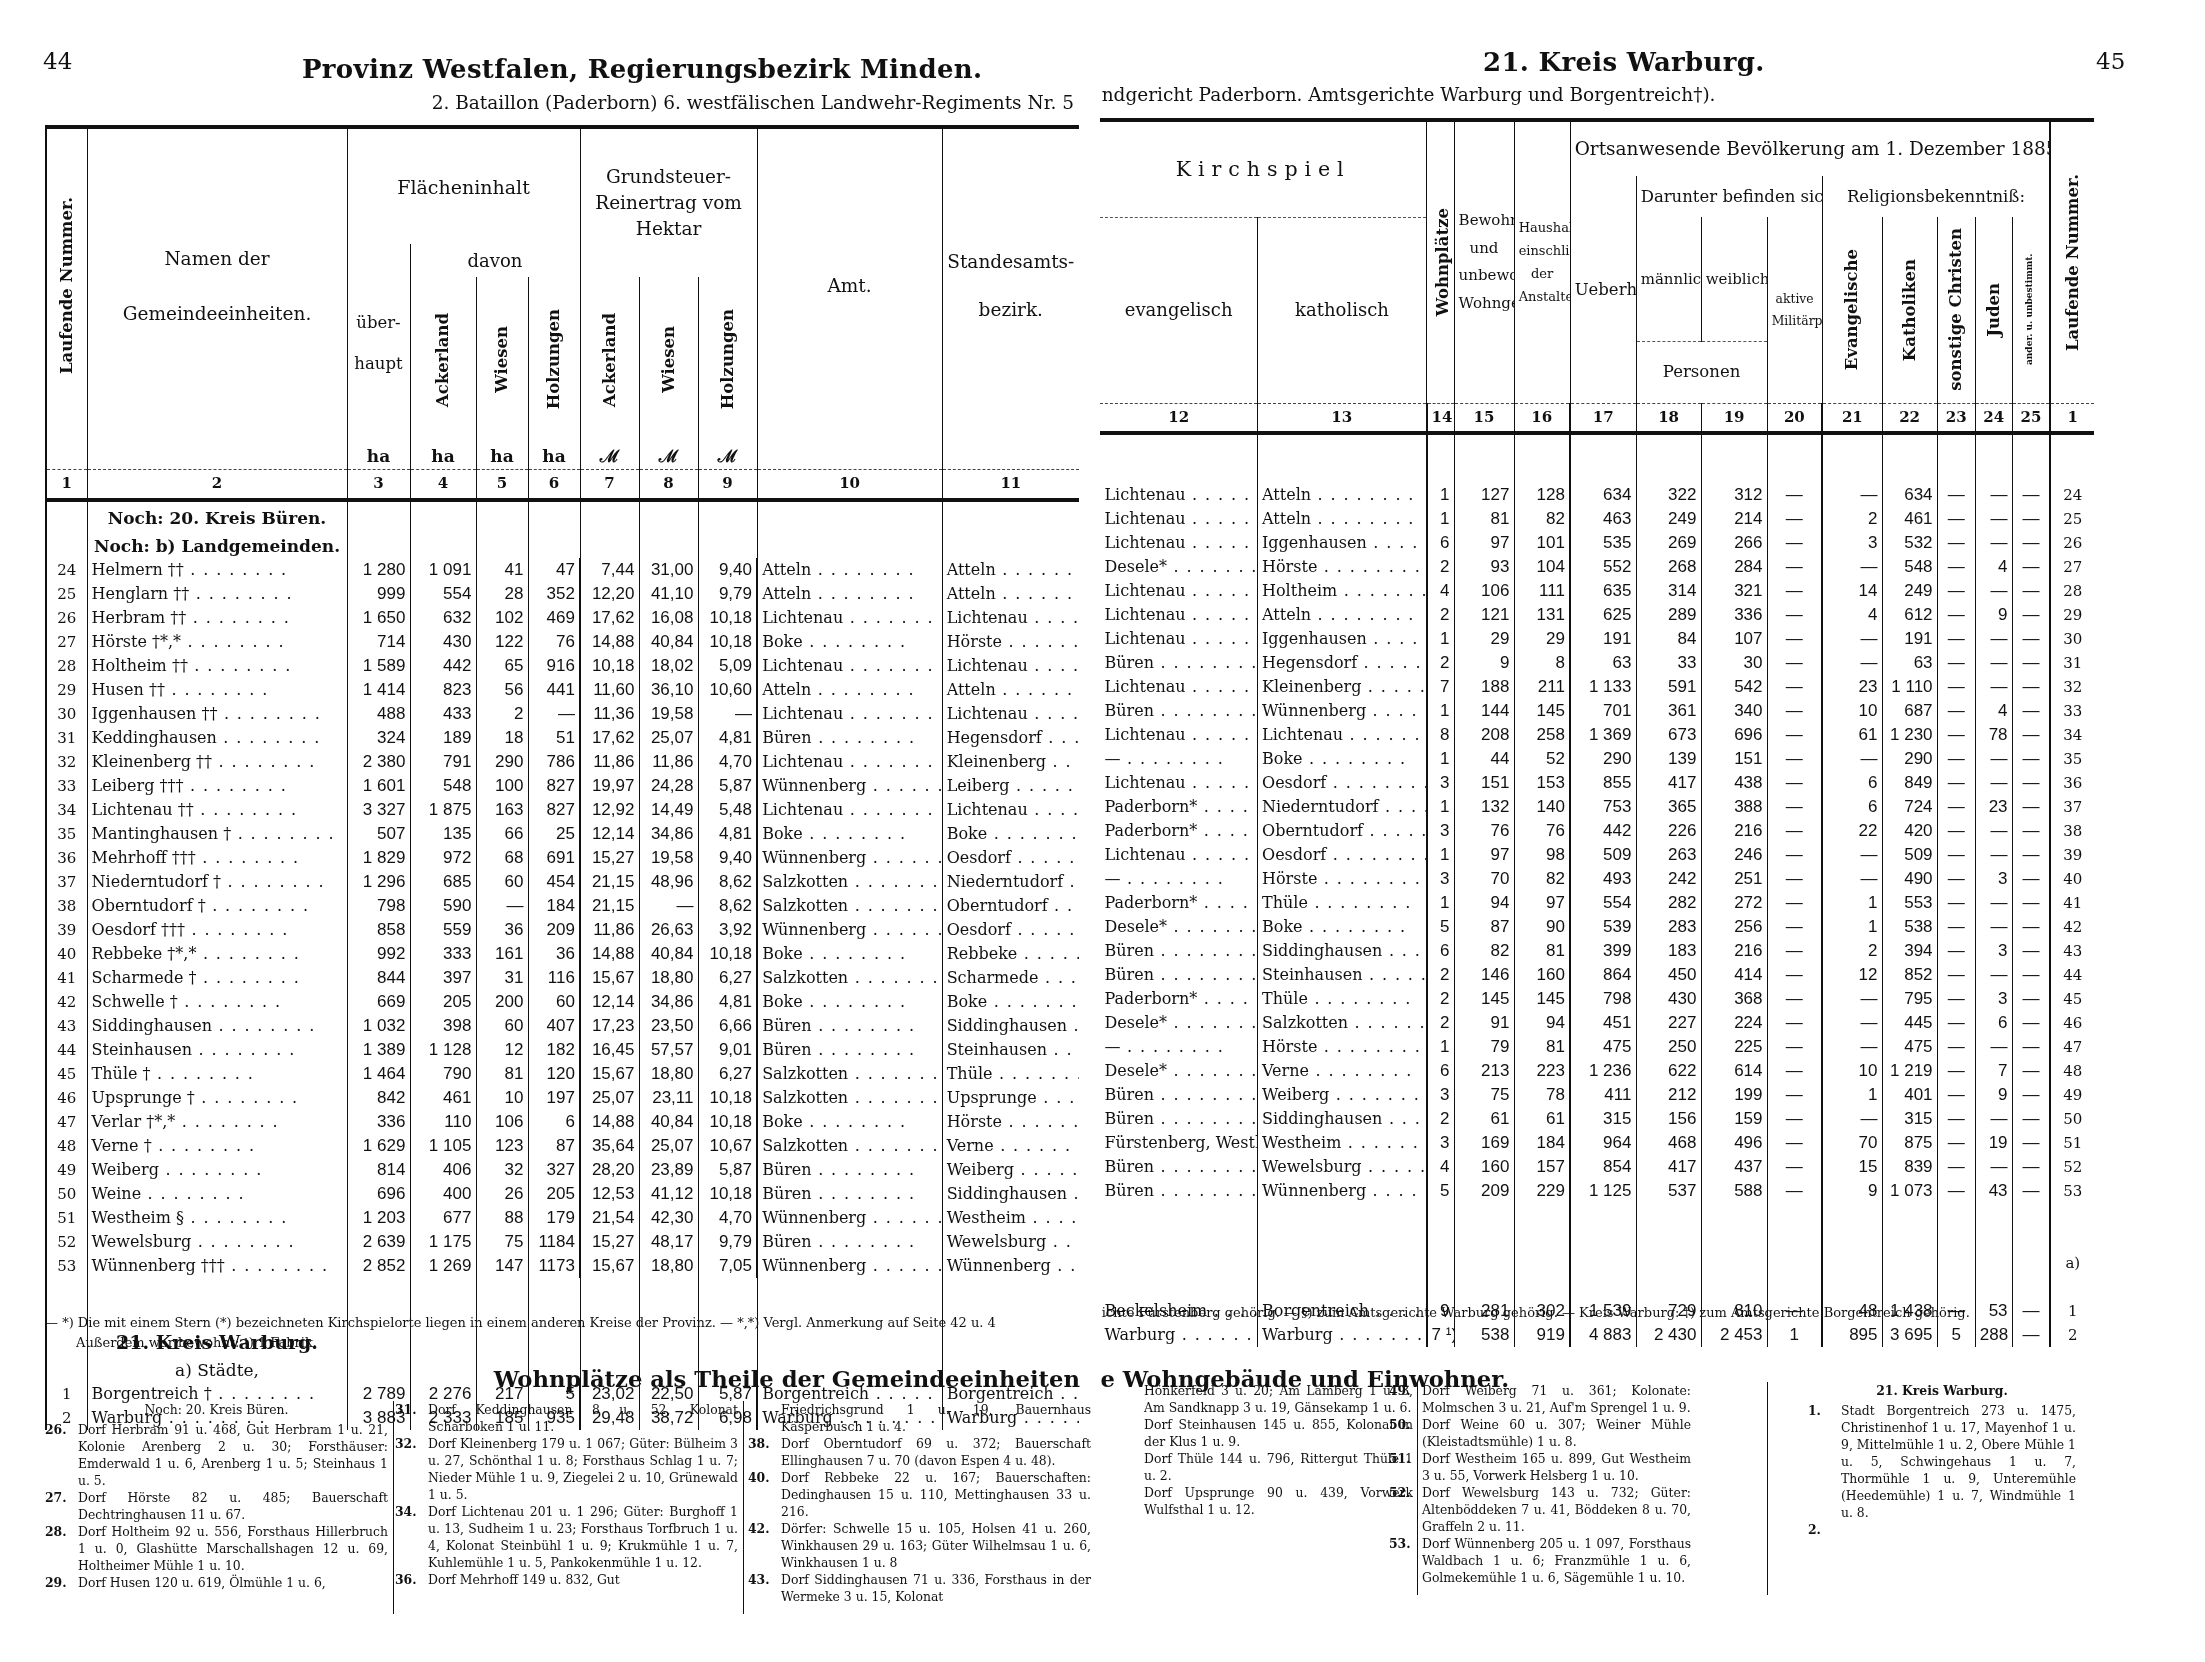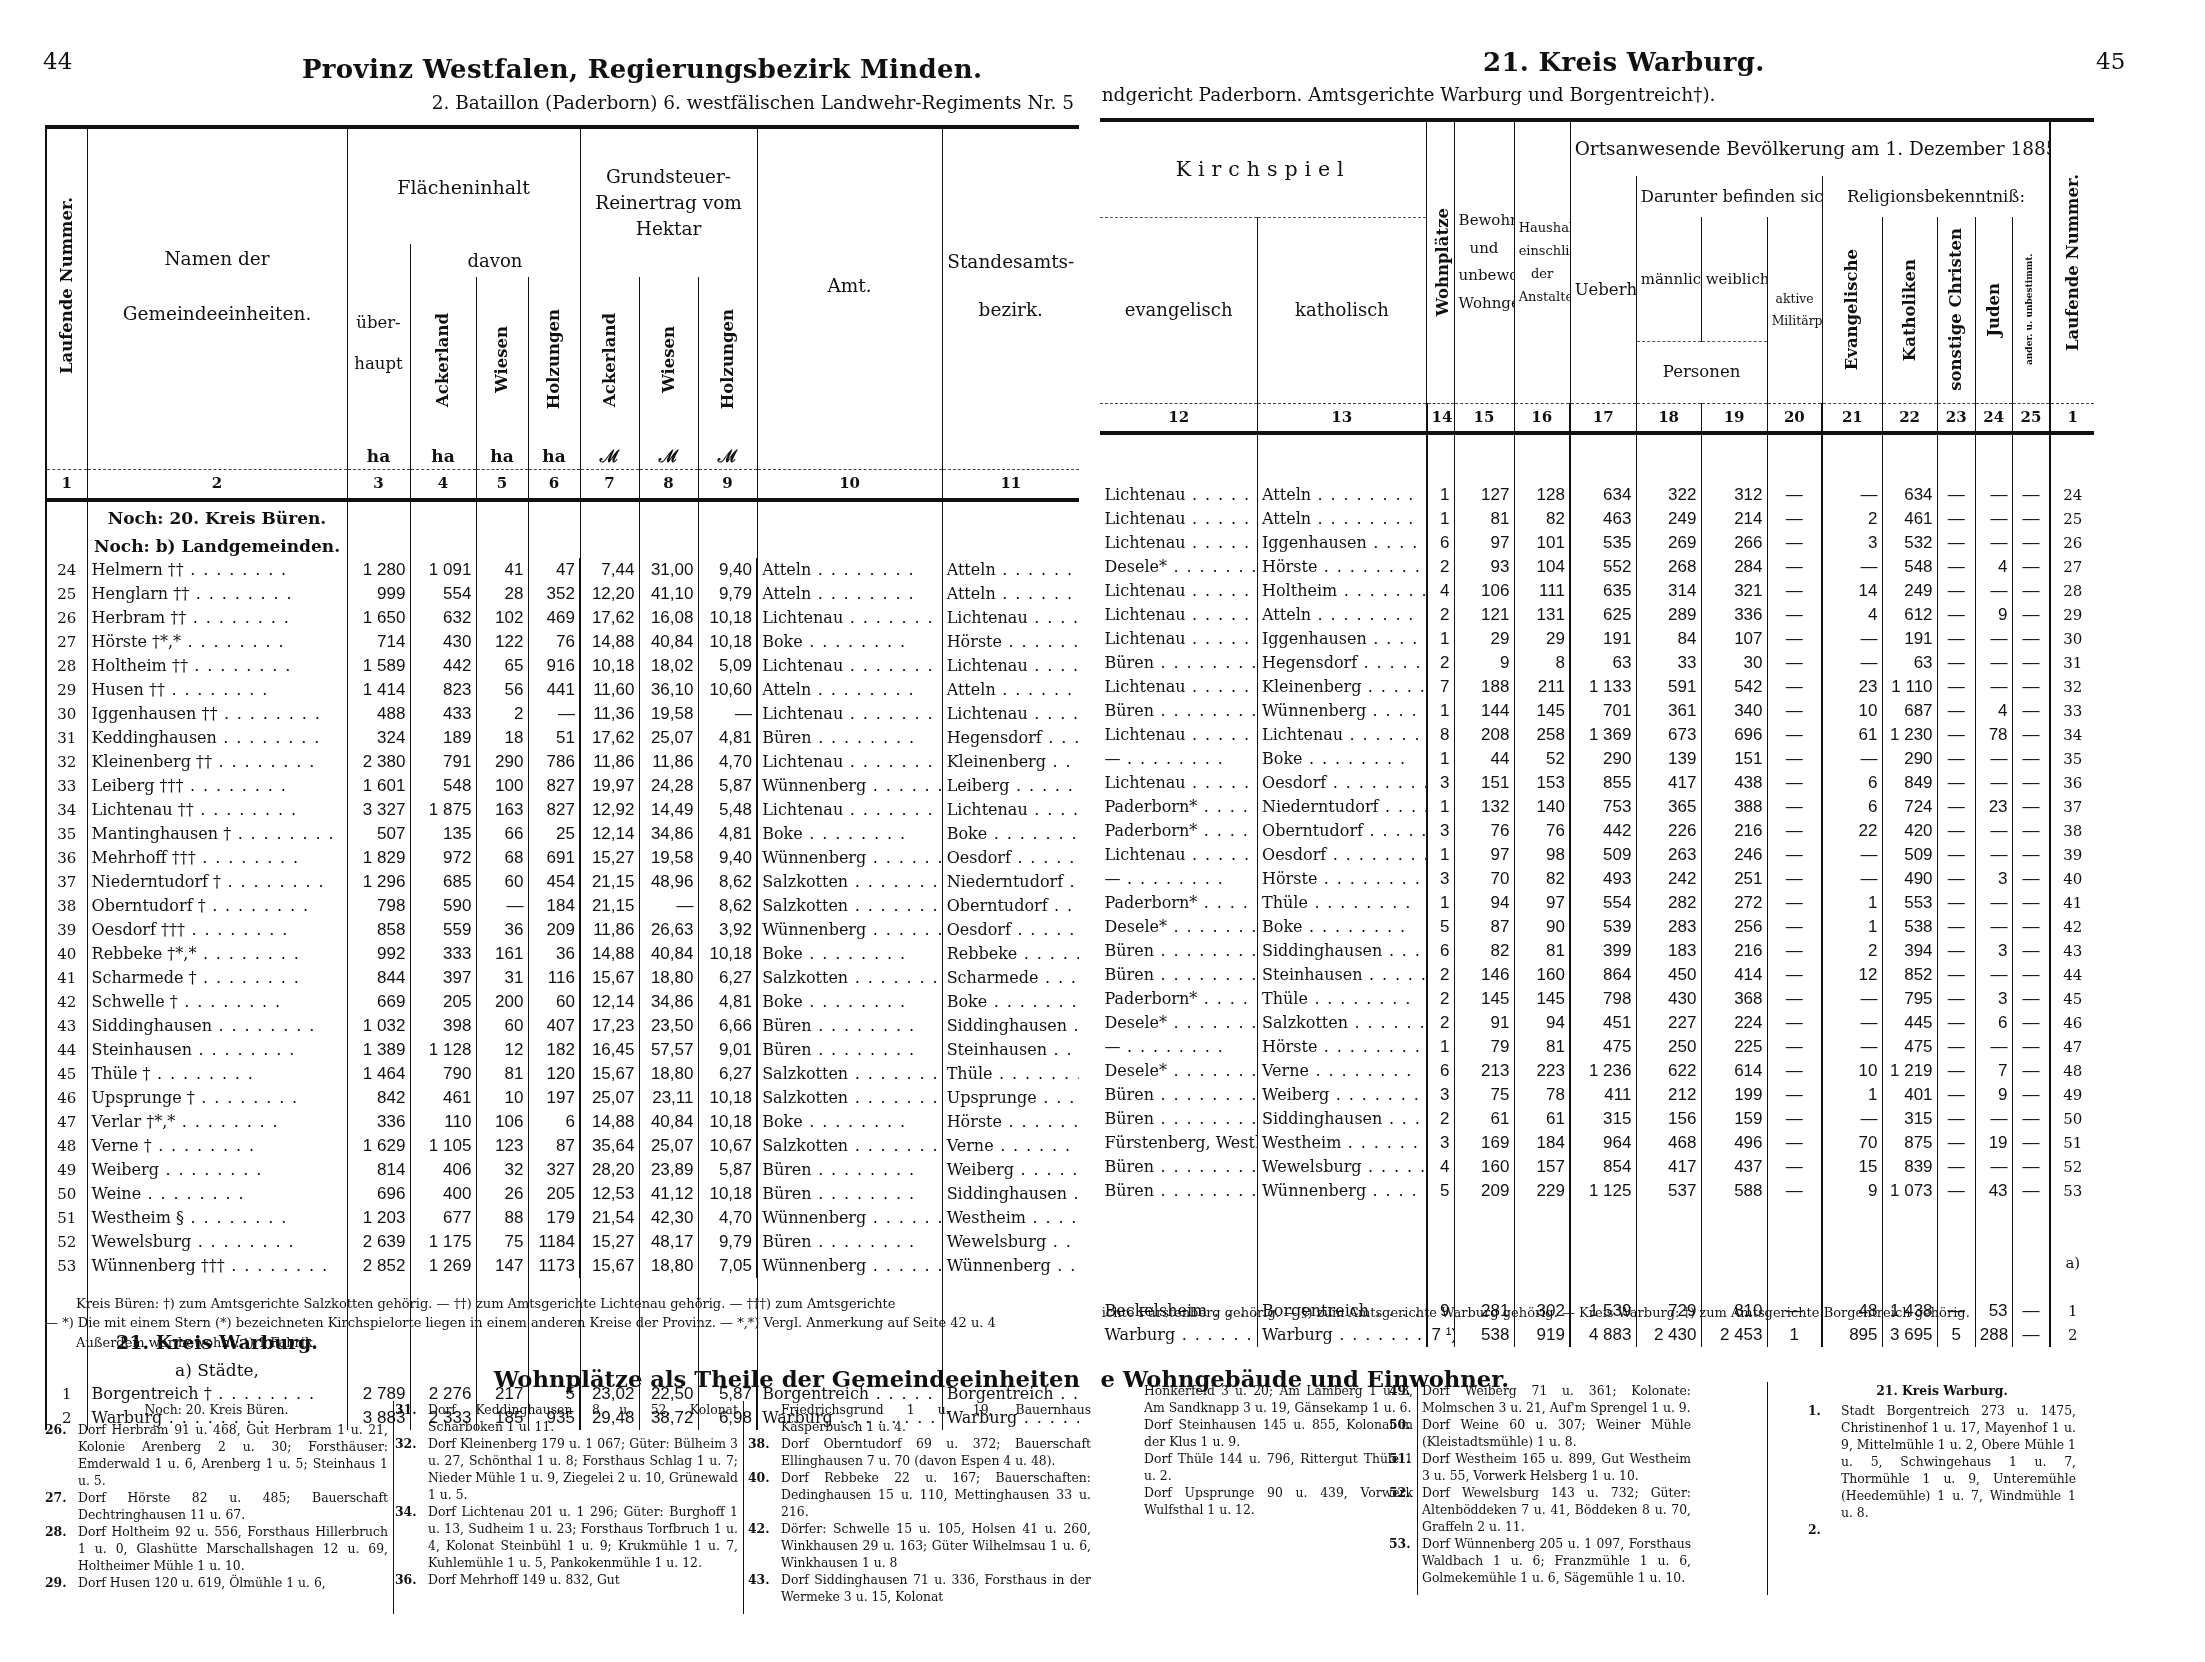--- a/index.html
+++ b/index.html
@@ -594,21 +594,20 @@
           <td>935</td>
           <td style="border-left: 2.1px solid rgb(17, 17, 17);">29,48</td>
           <td>38,72</td>
           <td>6,98</td>
           <td class="txt dots" style="border-left: 2.1px solid rgb(17, 17, 17);">Warburg</td>
           <td class="txt dots">Warburg</td>
         </tr>
       </tbody>
   </table>
 
-  <div class="foot" style="left:76px;top:1294px;">Kreis Büren: †) zum Amtsgerichte Salzkotten gehörig. — ††) zum Amtsgerichte Lichtenau gehörig. — †††) zum Amtsgerichte</div>
   <div class="foot" style="left:45px;top:1313px;">— *) Die mit einem Stern (*) bezeichneten Kirchspielorte liegen in einem anderen Kreise der Provinz. — *,*) Vergl. Anmerkung auf Seite 42 u. 4</div>
   <div class="foot" style="left:76px;top:1333px;">Außerdem war bewohnt: ¹) 1 Fabrik.</div>
 
   <div class="section-h" style="right:19px;top:1366px;">Wohnplätze als Theile der Gemeindeeinheiten</div>
 </div>
 
 <div class="page page-right">
   <div class="title" style="left:384px;top:47px;">21. Kreis Warburg.</div>
   <div class="pnum" style="left:997px;">45</div>
   <div class="subtitle" style="left:2.7px;top:84px;">ndgericht Paderborn. Amtsgerichte Warburg und Borgentreich†).</div>

